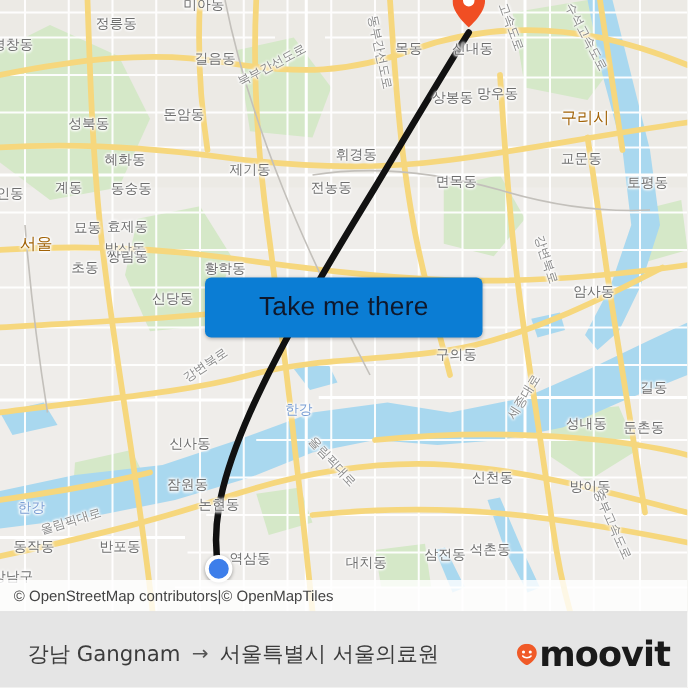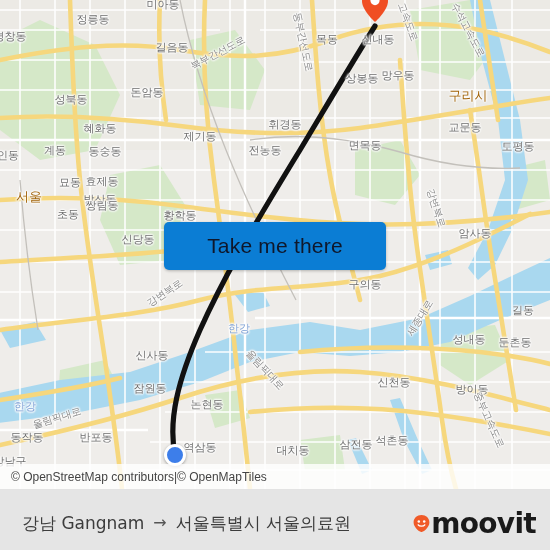--- a/index.html
+++ b/index.html
@@ -264,21 +264,21 @@
         <div class="map-label" style="left: 365px; top: 284px;">구의동</div>
         <div class="map-label" style="left: 523px; top: 310px;">길동</div>
         <div class="map-label" style="left: 469px; top: 339px;">성내동</div>
         <div class="map-label" style="left: 515px; top: 342px;">둔촌동</div>
         <div class="map-label" style="left: 394px; top: 382px;">신천동</div>
         <div class="map-label" style="left: 458px; top: 389px; padding-left: 28px;">방이동</div>
         <div class="map-label" style="left: 392px; top: 440px;">석촌동</div>
         <div class="map-label" style="left: 356px; top: 444px;">삼전동</div>
         <div class="map-label" style="left: 152px; top: 355px;">신사동</div>
         <div class="map-label" style="left: 108px; top: 388px; margin-left: 42px;">잠원동</div>
-        <div class="map-label" style="left: 175px; top: 404px; margin-left: 32px;">논현동</div>
+        <div class="map-label" style="left: 175px; top: 404px;">논현동</div>
         <div class="map-label water" style="left: 25px; top: 406px;">한강</div>
         <div class="map-label water" style="left: 239px; top: 328px;">한강</div>
         <div class="map-label" style="left: 27px; top: 437px;">동작동</div>
         <div class="map-label" style="left: 96px; top: 437px;">반포동</div>
         <div class="map-label" style="left: 200px; top: 447px;">역삼동</div>
         <div class="map-label" style="left: 293px; top: 450px;">대치동</div>
         <div class="map-label" style="left: 10px; top: 461px;">강남구</div>
         <div class="map-label road" style="left: 218px; top: 53px; transform: translate(-50%, -50%) rotate(-28deg);">북부간선도로</div>
         <div class="map-label road" style="left: 303px; top: 42px; transform: translate(-50%, -50%) rotate(78deg);">동부간선도로</div>
         <div class="map-label road" style="left: 165px; top: 293px; transform: translate(-50%, -50%) rotate(-34deg);">강변북로</div>

